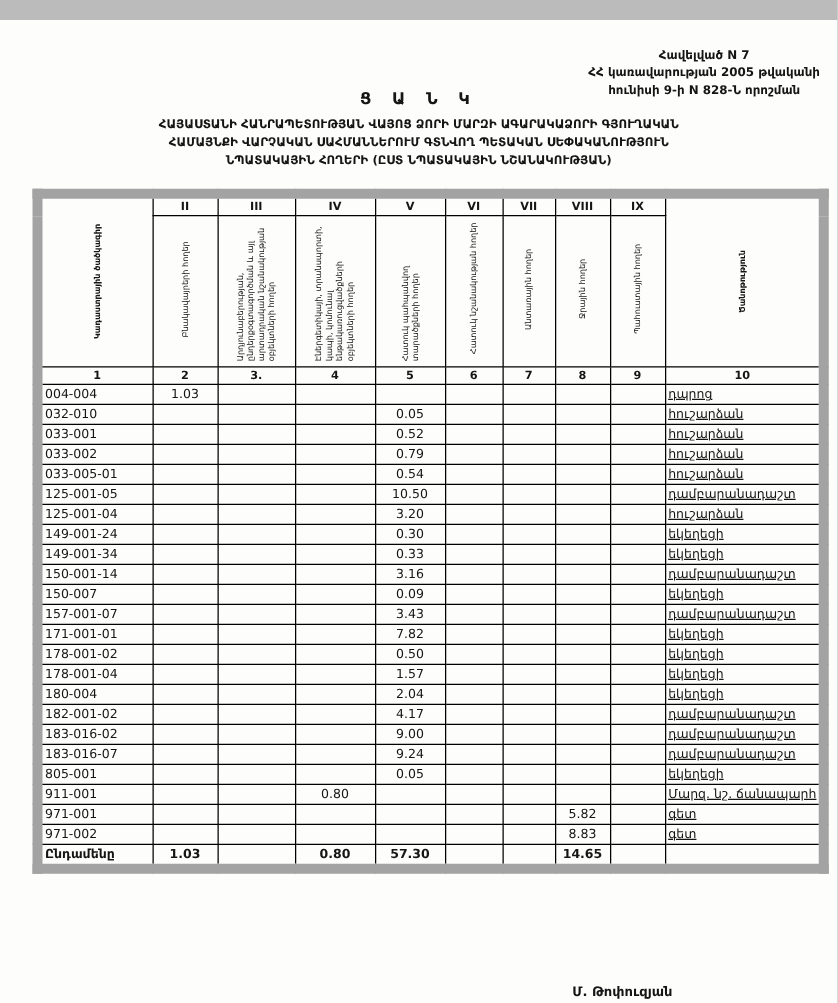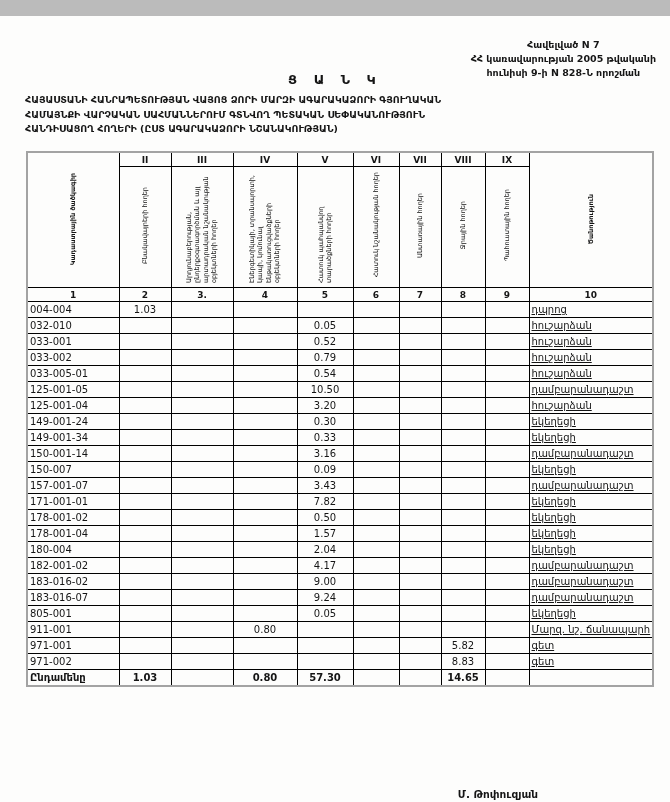--- a/index.html
+++ b/index.html
@@ -19,26 +19,27 @@
   }
   .doc-type {
     padding-top:56px;
     text-align:center;
     font-size:13px; font-weight:bold;
     letter-spacing:6px;
   }
   .doc-title {
     margin:6px auto 0 auto;
     width:620px;
+    text-align:center;
     font-size:9.5px; font-weight:bold; line-height:1.55;
   }
   table.main {
     border-collapse:collapse;
     margin:14px 0 0 26px;
-    border:2px solid #a3a3a3;
+    border:8px solid #a3a3a3;
     table-layout:fixed;
   }
   table.main th, table.main td {
     border:1px solid #000;
     padding:0 2px;
     overflow:hidden;
     white-space:nowrap;
   }
   tr.roman-row th {
     height:13px;
@@ -90,21 +91,21 @@
     <div>Հավելված N 7</div>
     <div>ՀՀ կառավարության 2005 թվականի</div>
     <div>հունիսի 9-ի N 828-Ն որոշման</div>
   </div>
 
   <div class="doc-type">Ց Ա Ն Կ</div>
 
   <div class="doc-title">
     <div>ՀԱՅԱՍՏԱՆԻ ՀԱՆՐԱՊԵՏՈՒԹՅԱՆ ՎԱՅՈՑ ՁՈՐԻ ՄԱՐԶԻ ԱԳԱՐԱԿԱՁՈՐԻ ԳՅՈՒՂԱԿԱՆ</div>
     <div>ՀԱՄԱՅՆՔԻ ՎԱՐՉԱԿԱՆ ՍԱՀՄԱՆՆԵՐՈՒՄ ԳՏՆՎՈՂ ՊԵՏԱԿԱՆ ՍԵՓԱԿԱՆՈՒԹՅՈՒՆ</div>
-    <div>ՀԱՆԴԻՍԱՑՈՂ ՀՈՂԵՐԻ (ԸՍՏ ԱԳԱՐԱԿԱՁՈՐԻ ՆՇԱՆԱԿՈՒԹՅԱՆ)</div>
+    <div>ՆՊԱՏԱԿԱՅԻՆ ՀՈՂԵՐԻ (ԸՍՏ ՆՊԱՏԱԿԱՅԻՆ ՆՇԱՆԱԿՈՒԹՅԱՆ)</div>
   </div>
 
   <table class="main">
     <colgroup>
       <col style="width:92px">
         <col style="width:52px">
         <col style="width:62px">
       <col style="width:64px">
         <col style="width:56px">
         <col style="width:46px">

